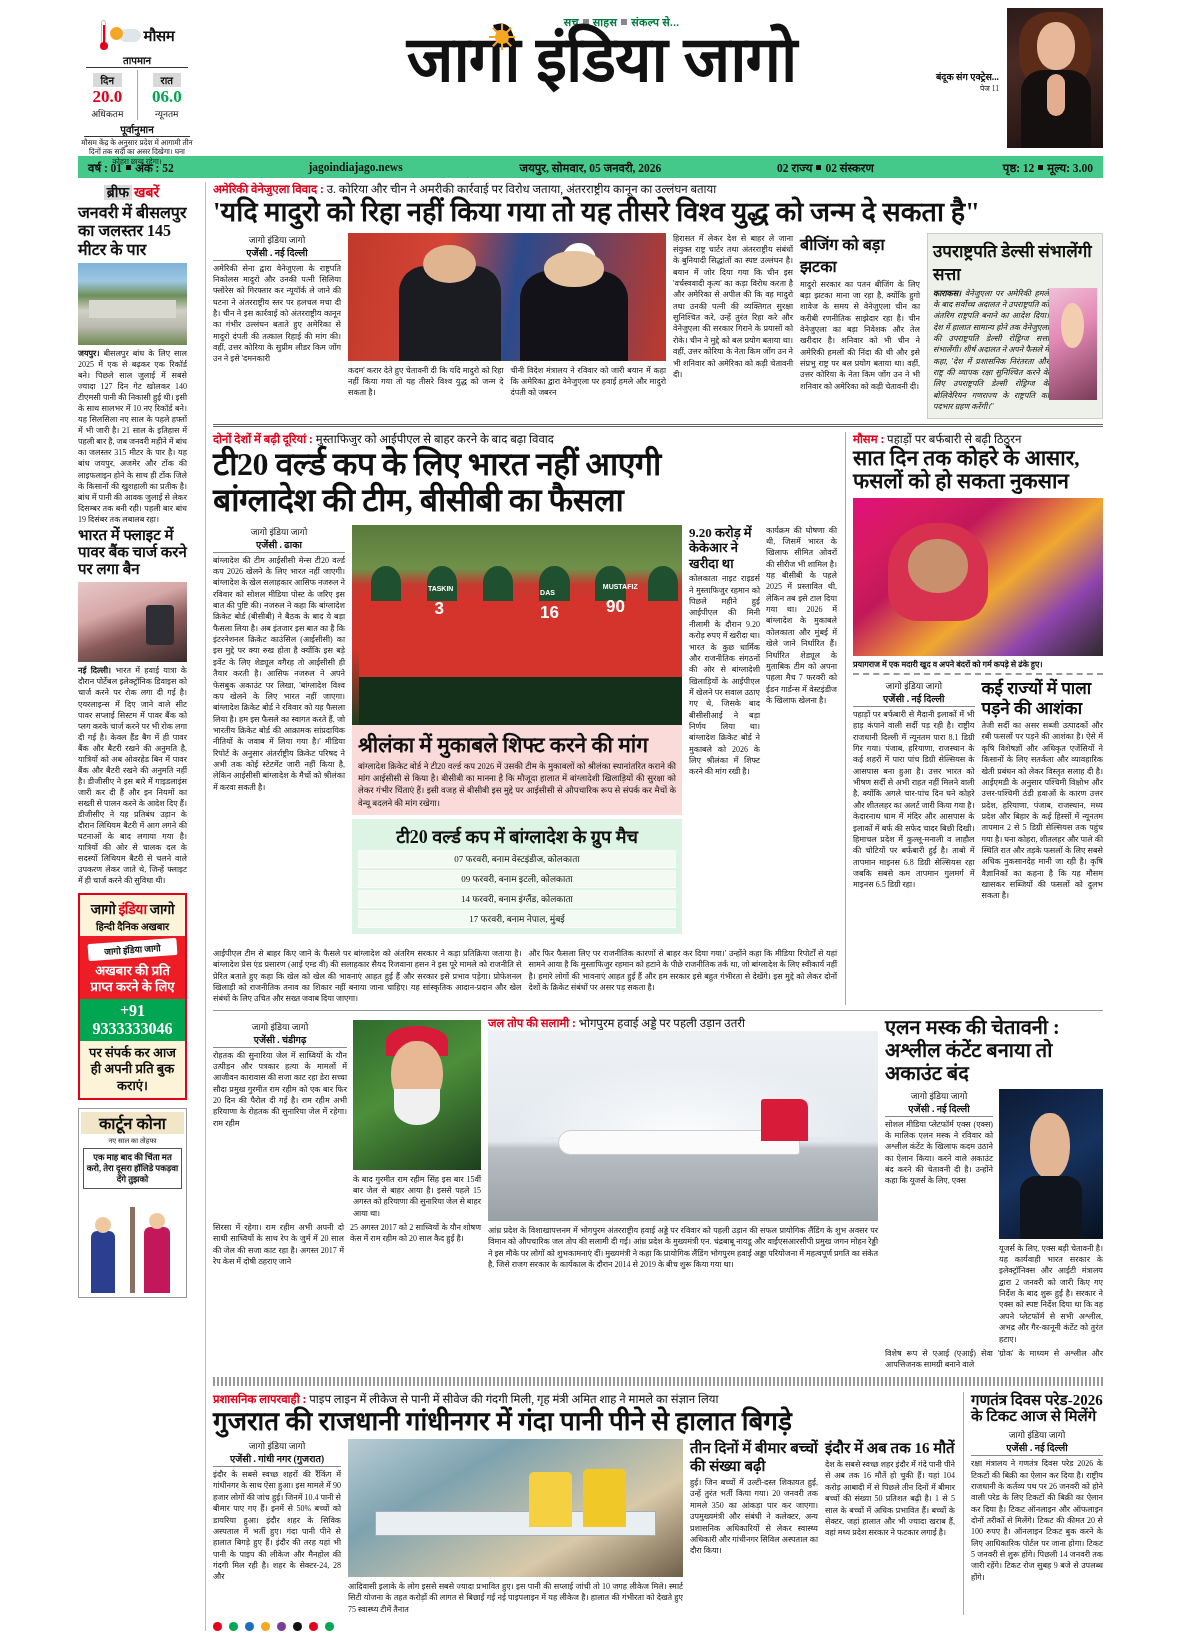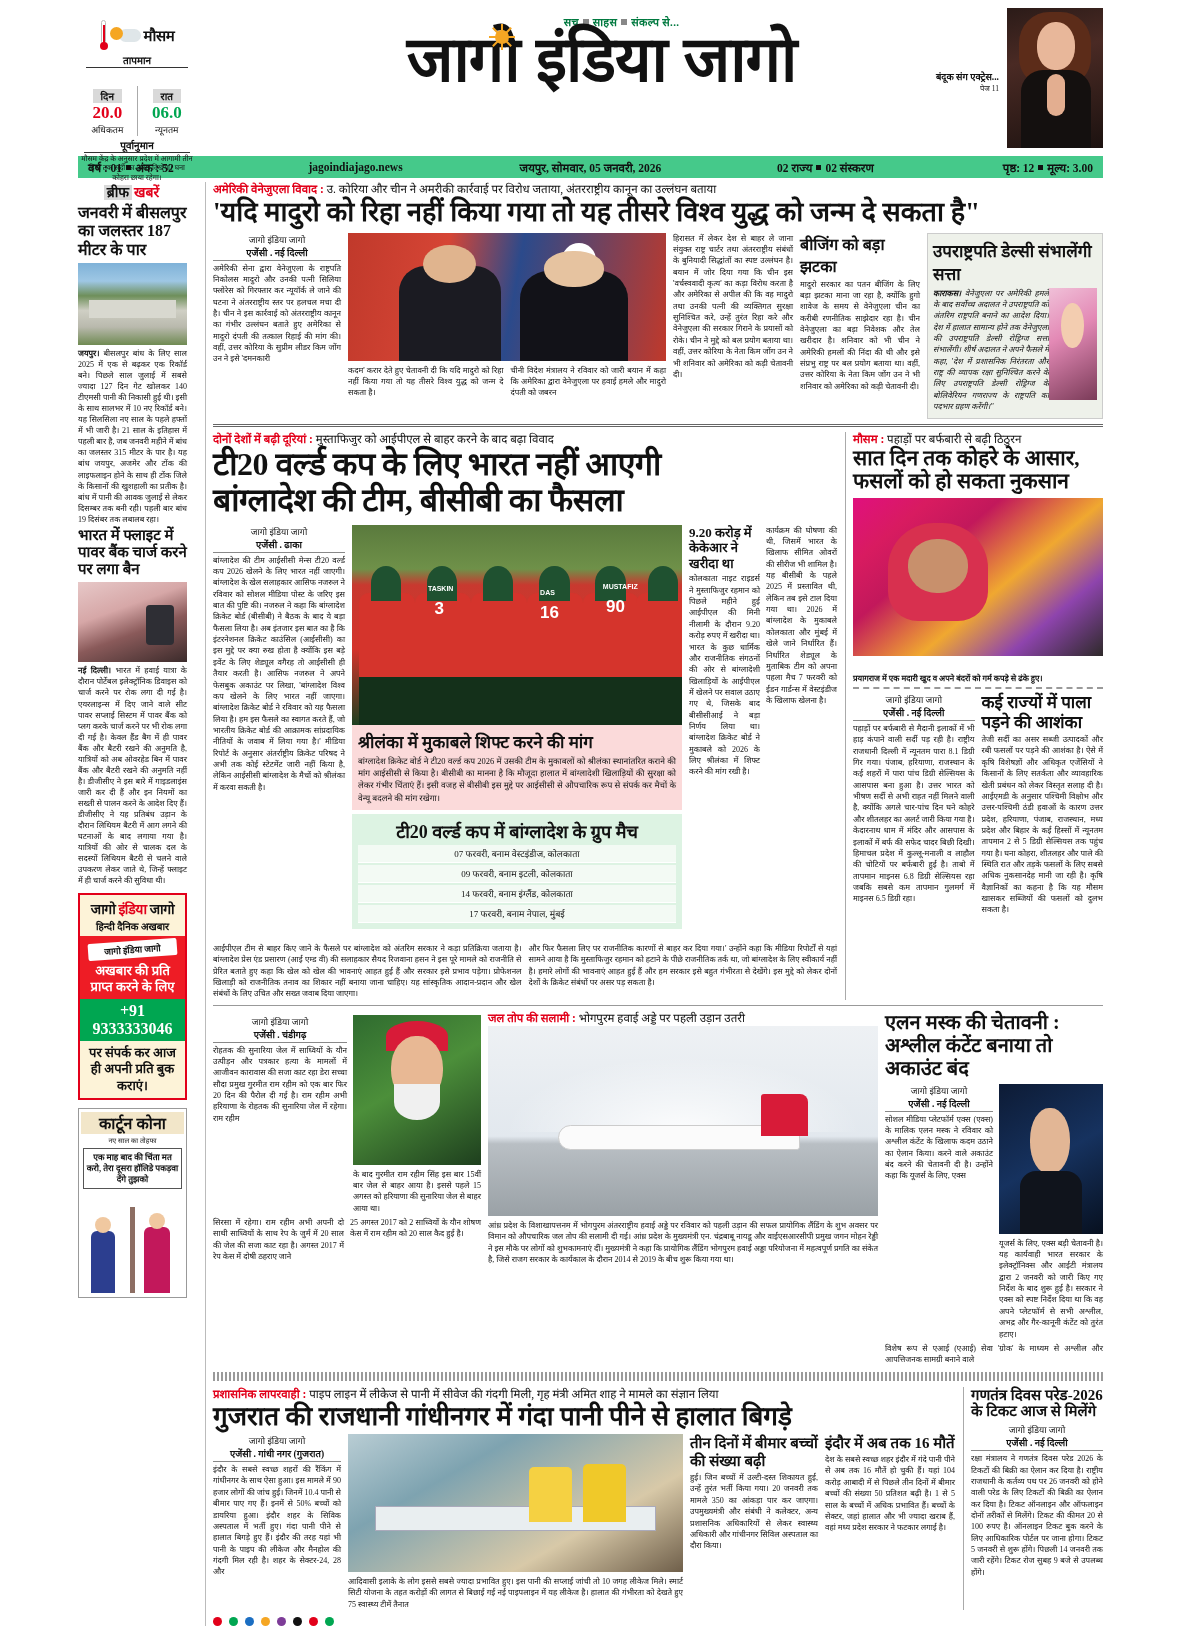--- a/index.html
+++ b/index.html
@@ -17,21 +17,21 @@
   .weather-box { width: 118px; flex: 0 0 118px; text-align: center; padding-top: 12px; }
   .wx-top { display:flex; align-items:center; justify-content:center; gap:2px; }
   .thermo { width: 9px; height: 30px; position: relative; }
   .thermo .tube { position:absolute; left:2px; top:0; width:5px; height:24px; background:#fff; border:1px solid #bbb; border-radius:3px; }
   .thermo .merc { position:absolute; left:3.5px; top:5px; width:2px; height:20px; background:#e2001a; }
   .thermo .bulb { position:absolute; left:0.5px; bottom:0; width:8px; height:8px; border-radius:50%; background:#e2001a; }
   .wx-sun { width:13px; height:13px; border-radius:50%; background:#f5a623; display:inline-block; margin-right:-6px; position:relative; top:-2px;}
   .wx-cloud { width:22px; height:13px; background:#dfe6e9; border-radius:9px; display:inline-block; }
   .wx-word { font-weight:bold; font-size:15px; letter-spacing:-.3px; }
   .wx-label { font-size:10px; font-weight:bold; border-bottom:1px solid #333; display:block; margin:3px 8px 2px 8px; }
-  .wx-grid { display:flex; margin-top:18px; }
+  .wx-grid { display:flex; margin-top:2px; }
   .wx-col { flex:1; }
   .wx-col + .wx-col { border-left:1px solid #aaa; }
   .wx-head { font-size:10px; font-weight:bold; background:#d9d9d9; display:inline-block; padding:0 8px; }
   .wx-val { font-size:17px; font-weight:bold; line-height:1.1; }
   .wx-val.day { color:#e2001a; }
   .wx-val.night { color:#00a651; }
   .wx-sub { font-size:9px; }
   .wx-fore-h { font-size:10px; font-weight:bold; border-bottom:1px solid #333; margin:2px 6px 1px; }
   .wx-fore { font-size:7.4px; line-height:1.32; padding:0 2px; }
 
@@ -141,21 +141,21 @@
   .cr-mid { flex:1; }
   .cr-c3 { width:148px; flex:0 0 148px; }
   .ph.team { height:200px; background:linear-gradient(to bottom,#5a7a3d 0%,#6f9149 22%,#c8392f 30%,#d4342c 62%,#1d4020 100%); position:relative; overflow:hidden; }
   .ph.team .pl { position:absolute; bottom:0; width:17%; height:66%; background:#d5342c; border-radius:10px 10px 0 0; }
   .ph.team .pl:before { content:""; position:absolute; left:22%; top:-20%; width:54%; height:26%; background:#1f5130; border-radius:50% 50% 0 0; }
   .ph.team .pl:after { content:""; position:absolute; left:0; bottom:0; width:100%; height:36%; background:#14301a; }
   .num { position:absolute; color:#fff; font-weight:bold; font-size:17px; font-family:"Liberation Sans",sans-serif; }
   .nm { position:absolute; color:#fff; font-weight:bold; font-size:7px; font-family:"Liberation Sans",sans-serif; }
 
   .pinkbox { background:#fbdada; padding:5px 6px 6px; }
-  .pinkbox .ph2 { font-size:17px; font-weight:bold; margin-bottom:2px; }
+  .pinkbox .ph2 { font-size:21px; font-weight:bold; margin-bottom:2px; }
   .pinkbox .pb { font-size:8.5px; line-height:1.45; text-align:justify; }
   .greenbox { background:#ddf3e3; padding:5px 6px 6px; margin-top:4px; }
   .greenbox .gh { font-size:18px; font-weight:bold; text-align:center; }
   .greenbox .row { font-size:9px; text-align:center; border-bottom:1px solid #fff; background:#f3faf4; padding:2px 0; margin-top:2px; }
 
   .num-hl { font-size:13px; font-weight:bold; line-height:1.2; margin-bottom:2px; }
 
   
   .midrow { display:flex; gap:7px; margin-top:5px; }
   .mr-1 { width:268px; flex:0 0 268px; }
@@ -266,21 +266,21 @@
     </div>
   </div>
 
   <div class="body-grid">
 
     <div class="col-left">
       <div class="brief-hd">
         <span class="b1">ब्रीफ</span><span class="b2">खबरें</span>
       </div>
 
-      <div class="sb-title">जनवरी में बीसलपुर का जलस्तर 187 मीटर के पार</div>
+      <div class="sb-title">जनवरी में बीसलपुर का जलस्तर 145 मीटर के पार</div>
       <div class="ph dam"></div>
       <div class="sb-body" style="margin-top:3px;">
         <b>जयपुर।</b>
         <span>बीसलपुर बांध के लिए साल 2025 में एक से बढ़कर एक रिकॉर्ड बने। पिछले साल जुलाई में सबसे ज्यादा 127 दिन गेट खोलकर 140 टीएमसी पानी की निकासी हुई थी। इसी के साथ सालभर में 10 नए रिकॉर्ड बने। यह सिलसिला नए साल के पहले हफ्तों में भी जारी है। 21 साल के इतिहास में पहली बार है, जब जनवरी महीने में बांध का जलस्तर 315 मीटर के पार है। यह बांध जयपुर, अजमेर और टोंक की लाइफलाइन होने के साथ ही टोंक जिले के किसानों की खुशहाली का प्रतीक है। बांध में पानी की आवक जुलाई से लेकर दिसम्बर तक बनी रही। पहली बार बांध 19 दिसंबर तक लबालब रहा।</span>
       </div>
 
       <div class="sb-title sm">भारत में फ्लाइट में पावर बैंक चार्ज करने पर लगा बैन</div>
       <div class="ph plane"></div>
       <div class="sb-body" style="margin-top:3px;">
         <b>नई दिल्ली।</b>
@@ -456,21 +456,21 @@
         <div style="width:258px; flex:0 0 258px; border-left:1px solid #aaa; padding-left:7px;">
           <div class="kicker">
             <span class="red">मौसम :</span>
             <span>पहाड़ों पर बर्फबारी से बढ़ी ठिठुरन</span>
           </div>
           <div class="headline h-wx">सात दिन तक कोहरे के आसार, फसलों को हो सकता नुकसान</div>
           <div class="ph" style="height:158px;background:linear-gradient(140deg,#e0107e 0%,#d81b60 18%,#c2185b 34%,#f0a830 58%,#8e44ad 78%,#2e2a2a 100%); position:relative; margin-top:4px;">
             <div style="position:absolute;left:14%;top:16%;width:40%;height:62%;background:#d8304f;border-radius:46% 46% 30% 30%;"></div>
             <div style="position:absolute;left:22%;top:26%;width:24%;height:34%;background:#c8906c;border-radius:48%;"></div>
           </div>
-          <div style="font-size:8px;font-weight:bold;margin-top:16px;">प्रयागराज में एक मदारी खुद व अपने बंदरों को गर्म कपड़े से ढंके हुए।</div>
+          <div style="font-size:8px;font-weight:bold;margin-top:2px;">प्रयागराज में एक मदारी खुद व अपने बंदरों को गर्म कपड़े से ढंके हुए।</div>
           <div class="hrdash"></div>
           <div style="display:flex;gap:7px;">
             <div style="flex:1">
               <div class="byline">
                 <span>जागो इंडिया जागो</span>
                 <span class="b2">एजेंसी . नई दिल्ली</span>
               </div>
               <div class="coltext">पहाड़ों पर बर्फबारी से मैदानी इलाकों में भी हाड़ कंपाने वाली सर्दी पड़ रही है। राष्ट्रीय राजधानी दिल्ली में न्यूनतम पारा 8.1 डिग्री गिर गया। पंजाब, हरियाणा, राजस्थान के कई शहरों में पारा पांच डिग्री सेल्सियस के आसपास बना हुआ है। उत्तर भारत को भीषण सर्दी से अभी राहत नहीं मिलने वाली है, क्योंकि अगले चार-पांच दिन घने कोहरे और शीतलहर का अलर्ट जारी किया गया है। केदारनाथ धाम में मंदिर और आसपास के इलाकों में बर्फ की सफेद चादर बिछी दिखी। हिमाचल प्रदेश में कुल्लू-मनाली व लाहौल की चोटियों पर बर्फबारी हुई है। ताबो में तापमान माइनस 6.8 डिग्री सेल्सियस रहा जबकि सबसे कम तापमान गुलमर्ग में माइनस 6.5 डिग्री रहा।</div>
             </div>
             <div style="flex:1">

